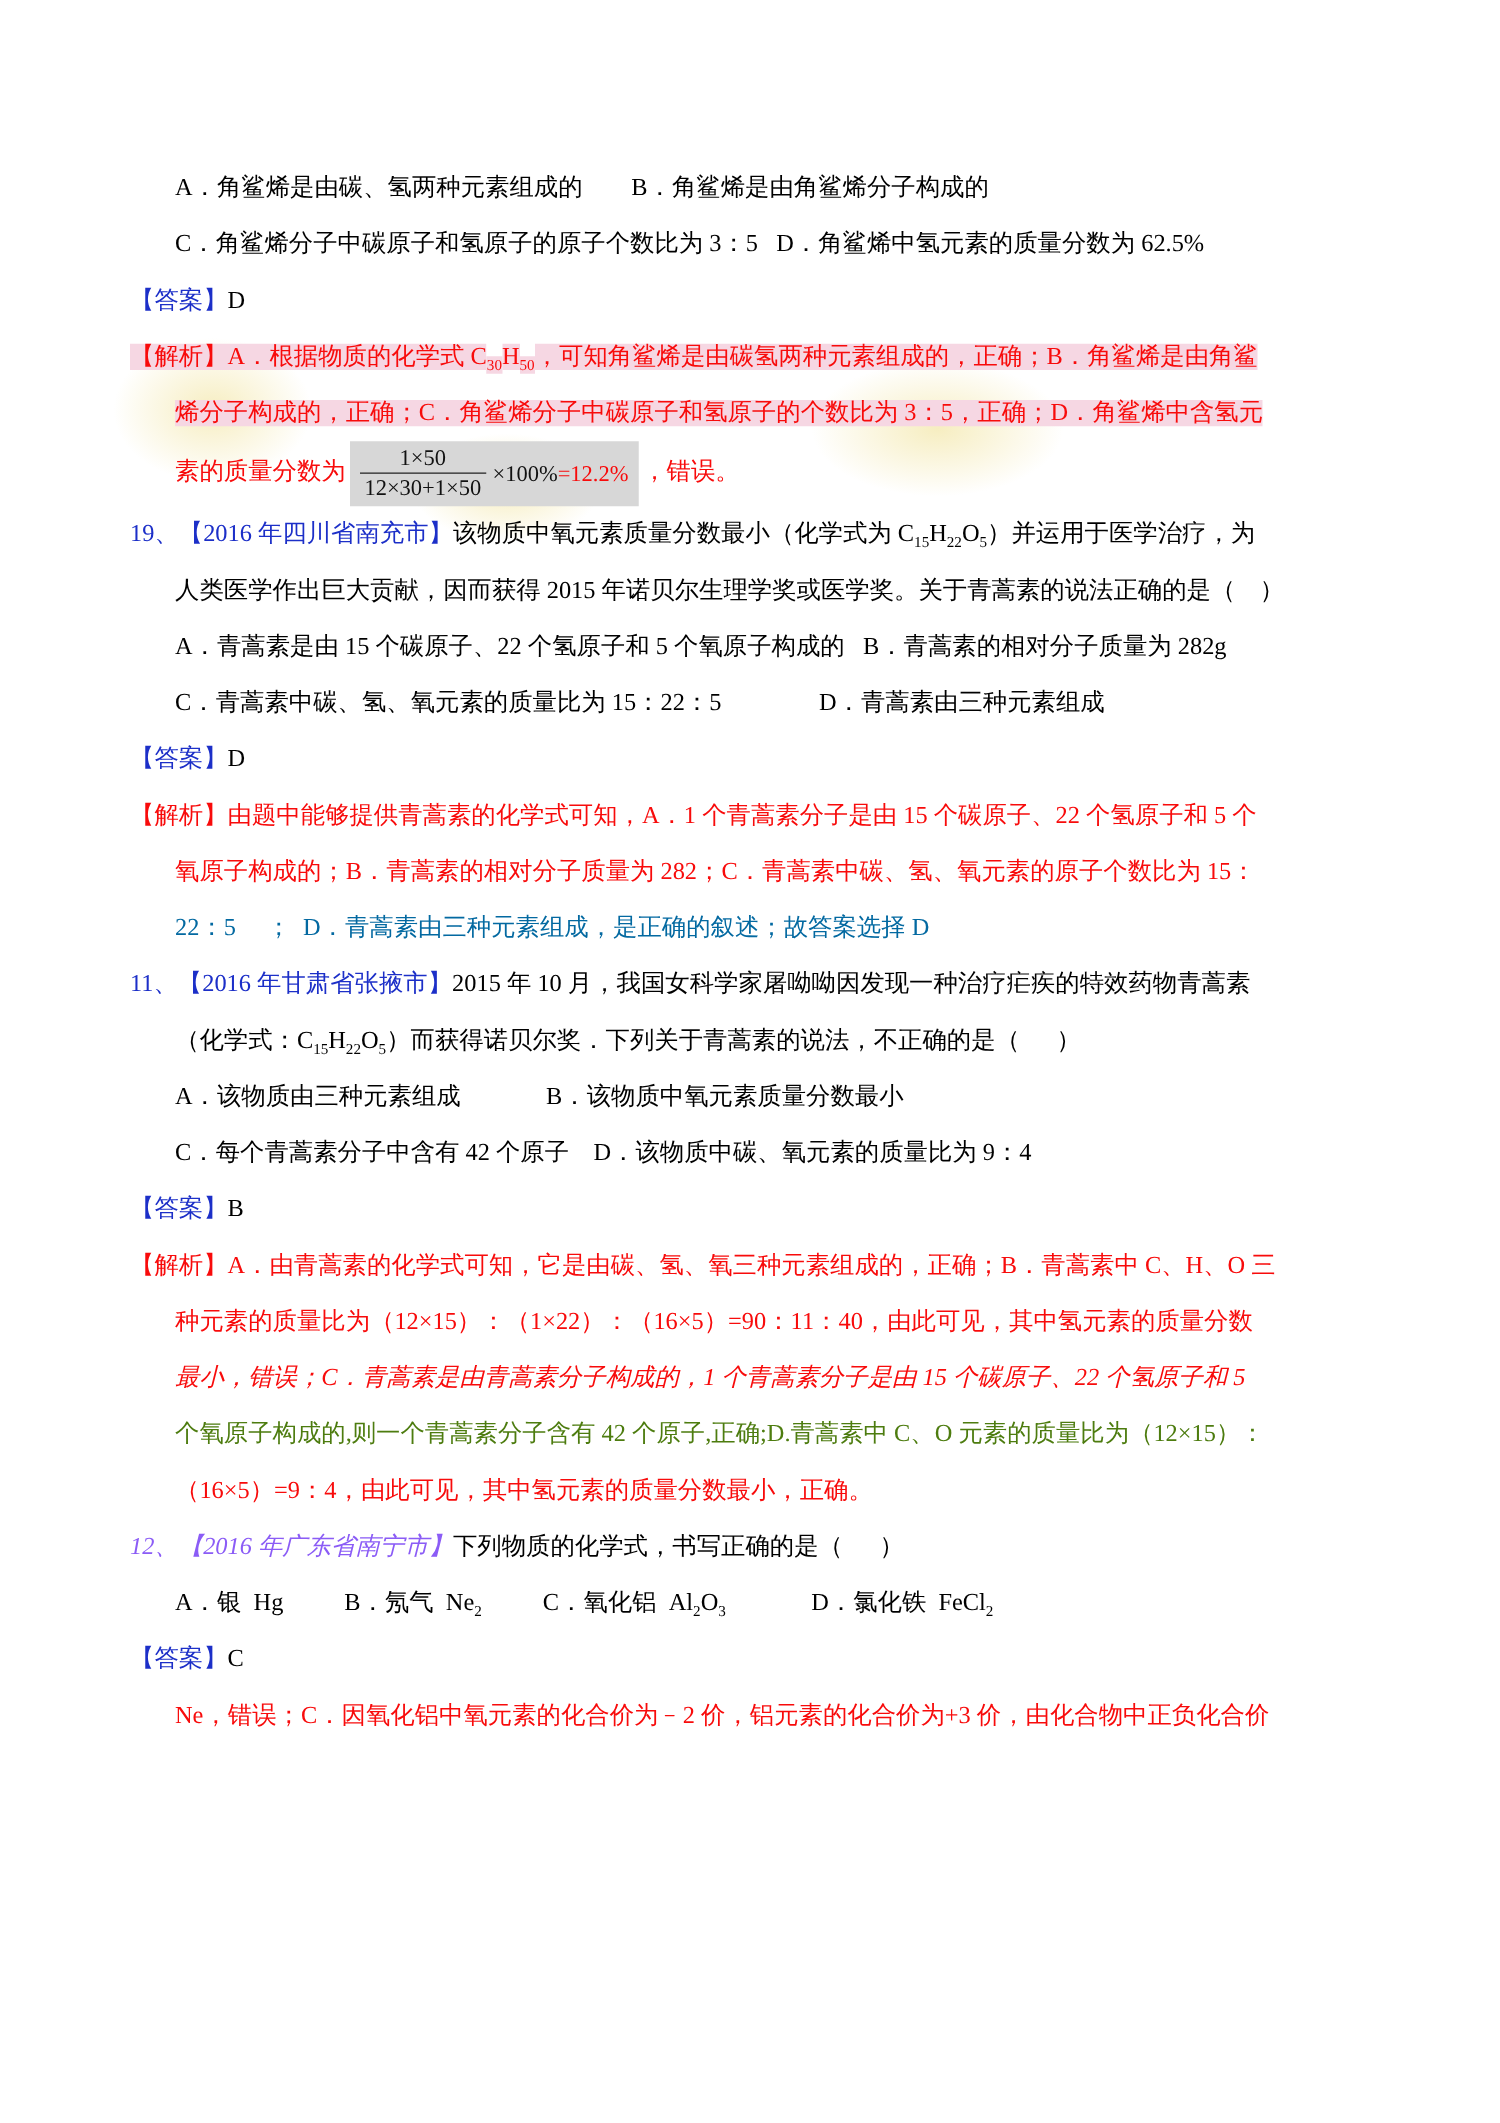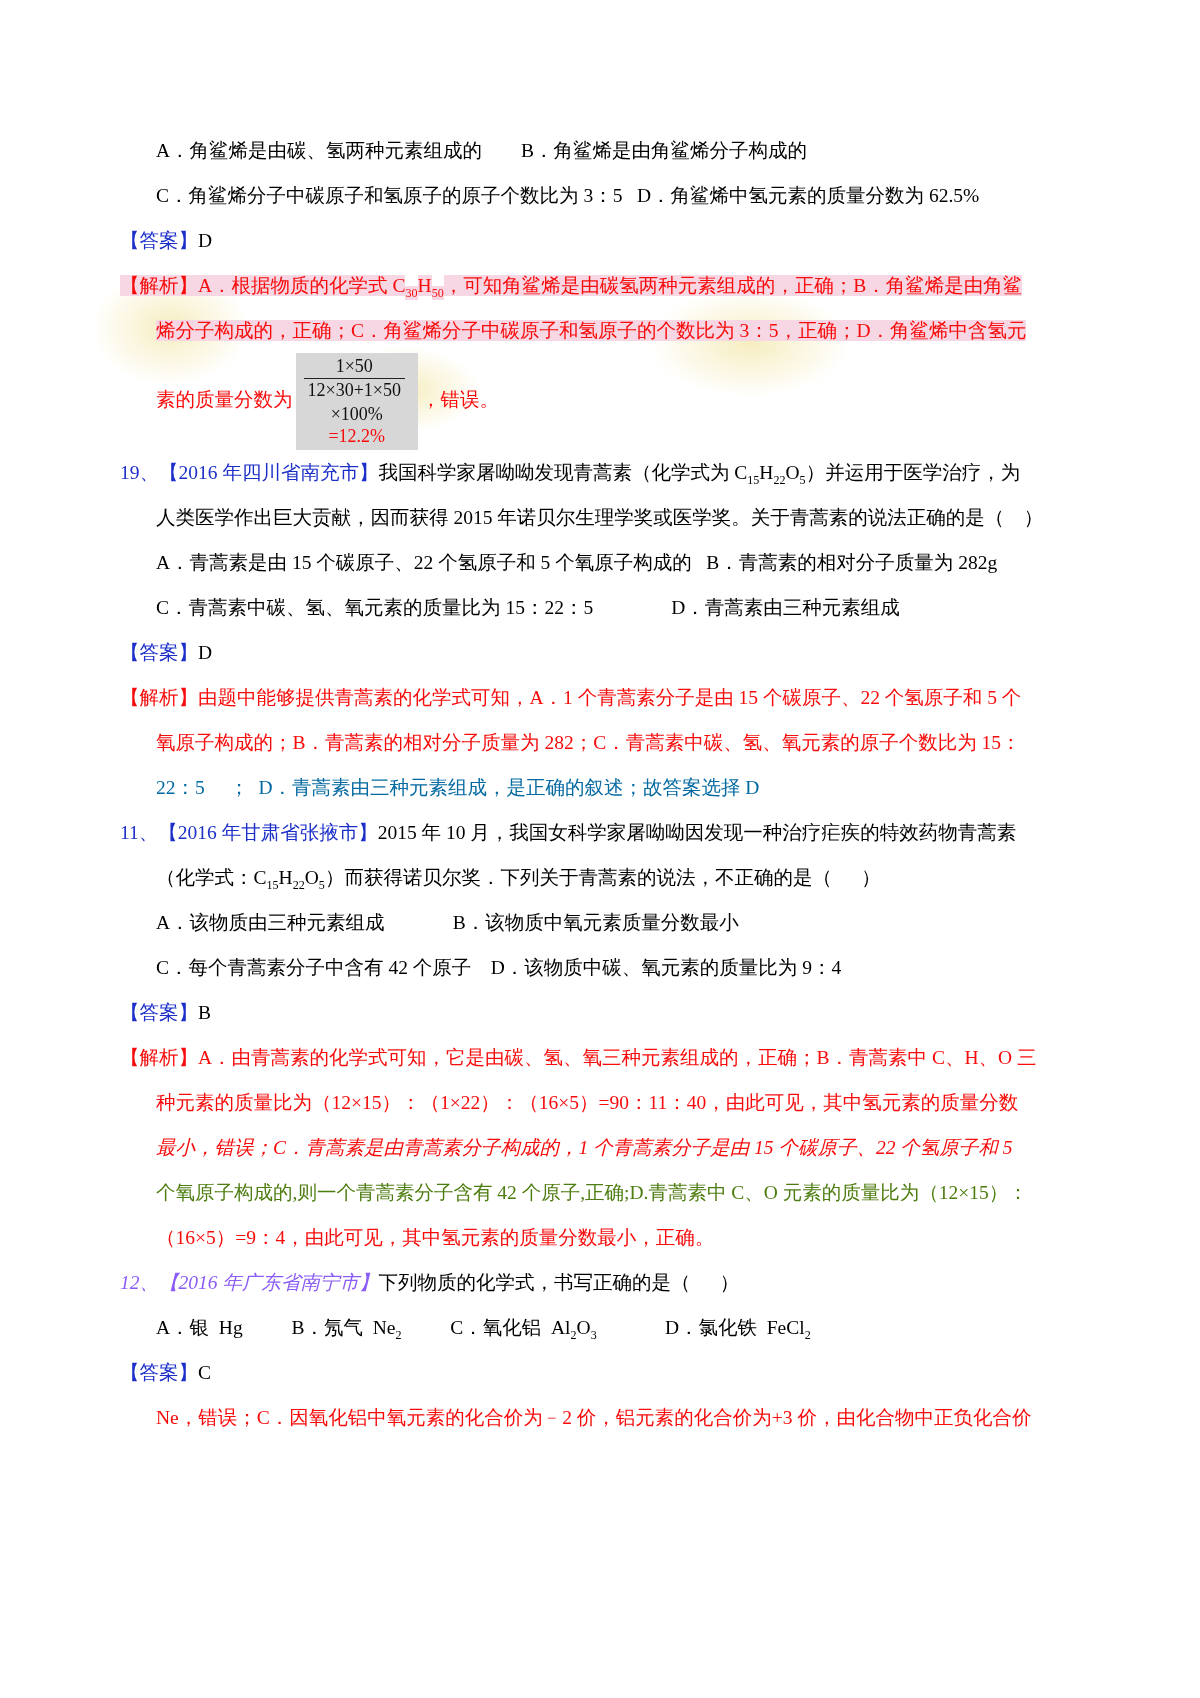--- a/index.html
+++ b/index.html
@@ -6,31 +6,31 @@
   html,body{margin:0;padding:0}
   body{
     width:1200px;height:1698px;background:#ffffff;
     font-family:"Liberation Serif","DejaVu Serif",serif;
     color:#000;position:relative;overflow:hidden;
   }
   .page{position:relative;width:100%;height:100%}
   .doc{
     position:relative;z-index:1;
     padding:128px 86px 0 104px;
-    font-size:19.5px;line-height:45px;margin-left:16px;
+    font-size:19.5px;line-height:45px;
   }
   .line{white-space:pre-wrap}
   .indent{padding-left:36px}
   sub{font-size:0.62em;line-height:0}
   .hl{background:var(--hl,#f7d9e2)}
   .eq{
     display:inline-flex;align-items:center;
     background:var(--eqbg,#d7d7d7);
     padding:2px 8px;margin:0 3px;vertical-align:middle;
-    color:#111;font-size:18px;line-height:1.25;flex-direction:column;
+    color:#111;font-size:18px;line-height:1.25;
   }
   .frac{display:inline-block;text-align:center;margin-right:5px}
   .num{display:block;border-bottom:1.5px solid #222;padding:0 12px;line-height:1.3}
   .den{display:block;padding:0 4px;line-height:1.3}
   .blob{
     position:absolute;z-index:0;border-radius:50%;pointer-events:none;opacity:.5;
     background:radial-gradient(closest-side, var(--wm,#eedc82) 0%, rgba(255,255,255,0) 72%);
   }
   .b1{left:60px;top:248px;width:220px;height:160px}
   .b2{left:610px;top:268px;width:280px;height:150px}
@@ -43,21 +43,21 @@
   <div class="blob b1"></div>
   <div class="blob b2"></div>
   <div class="blob b3"></div>
   <div class="doc">
       <div class="line indent"><span>A．角鲨烯是由碳、氢两种元素组成的        B．角鲨烯是由角鲨烯分子构成的</span></div>
       <div class="line indent"><span>C．角鲨烯分子中碳原子和氢原子的原子个数比为 3：5   D．角鲨烯中氢元素的质量分数为 62.5%</span></div>
       <div class="line"><span style="color: rgb(28, 47, 200);">【答案】</span><span>D</span></div>
       <div class="line"><span class="hl" style="color: rgb(248, 11, 11);">【解析】A．根据物质的化学式 C</span><sub class="hl" style="color: rgb(248, 11, 11);">30</sub><span class="hl" style="color: rgb(248, 11, 11);">H</span><sub class="hl" style="color: rgb(248, 11, 11);">50</sub><span class="hl" style="color: rgb(248, 11, 11);">，可知角鲨烯是由碳氢两种元素组成的，正确；B．角鲨烯是由角鲨</span></div>
       <div class="line indent"><span class="hl" style="color: rgb(248, 11, 11);">烯分子构成的，正确；C．角鲨烯分子中碳原子和氢原子的个数比为 3：5，正确；D．角鲨烯中含氢元</span></div>
       <div class="line indent"><span style="color: rgb(248, 11, 11);">素的质量分数为</span><span class="eq"><span class="frac"><span class="num">1×50</span><span class="den">12×30+1×50</span></span><span>×100%</span><span style="color: rgb(248, 11, 11); text-align: right;">=12.2%</span></span><span style="color: rgb(248, 11, 11);">，错误。</span></div>
-      <div class="line"><span style="color: rgb(28, 47, 200);">19、【2016 年四川省南充市】</span><span>我国科学家屠呦呦发现青蒿素（化学式为 C</span><sub>15</sub><span>H</span><sub>22</sub><span>O</span><sub>5</sub><span>）并运用于医学治疗，为</span></div>
+      <div class="line"><span style="color: rgb(28, 47, 200);">19、【2016 年四川省南充市】</span><span>该物质中氧元素质量分数最小（化学式为 C</span><sub>15</sub><span>H</span><sub>22</sub><span>O</span><sub>5</sub><span>）并运用于医学治疗，为</span></div>
       <div class="line indent"><span>人类医学作出巨大贡献，因而获得 2015 年诺贝尔生理学奖或医学奖。关于青蒿素的说法正确的是（　）</span></div>
       <div class="line indent"><span>A．青蒿素是由 15 个碳原子、22 个氢原子和 5 个氧原子构成的   B．青蒿素的相对分子质量为 282g</span></div>
       <div class="line indent"><span>C．青蒿素中碳、氢、氧元素的质量比为 15：22：5                D．青蒿素由三种元素组成</span></div>
       <div class="line"><span style="color: rgb(28, 47, 200);">【答案】</span><span>D</span></div>
       <div class="line"><span style="color: rgb(248, 11, 11);">【解析】由题中能够提供青蒿素的化学式可知，A．1 个青蒿素分子是由 15 个碳原子、22 个氢原子和 5 个</span></div>
       <div class="line indent"><span style="color: rgb(248, 11, 11);">氧原子构成的；B．青蒿素的相对分子质量为 282；C．青蒿素中碳、氢、氧元素的原子个数比为 15：</span></div>
       <div class="line indent"><span style="color: #0369a1;">22：5　 ；  D．青蒿素由三种元素组成，是正确的叙述；故答案选择 D</span></div>
       <div class="line"><span style="color: rgb(28, 47, 200);">11、【2016 年甘肃省张掖市】</span><span>2015 年 10 月，我国女科学家屠呦呦因发现一种治疗疟疾的特效药物青蒿素</span></div>
       <div class="line indent"><span>（化学式：C</span><sub>15</sub><span>H</span><sub>22</sub><span>O</span><sub>5</sub><span>）而获得诺贝尔奖．下列关于青蒿素的说法，不正确的是（      ）</span></div>
       <div class="line indent"><span>A．该物质由三种元素组成              B．该物质中氧元素质量分数最小</span></div>

